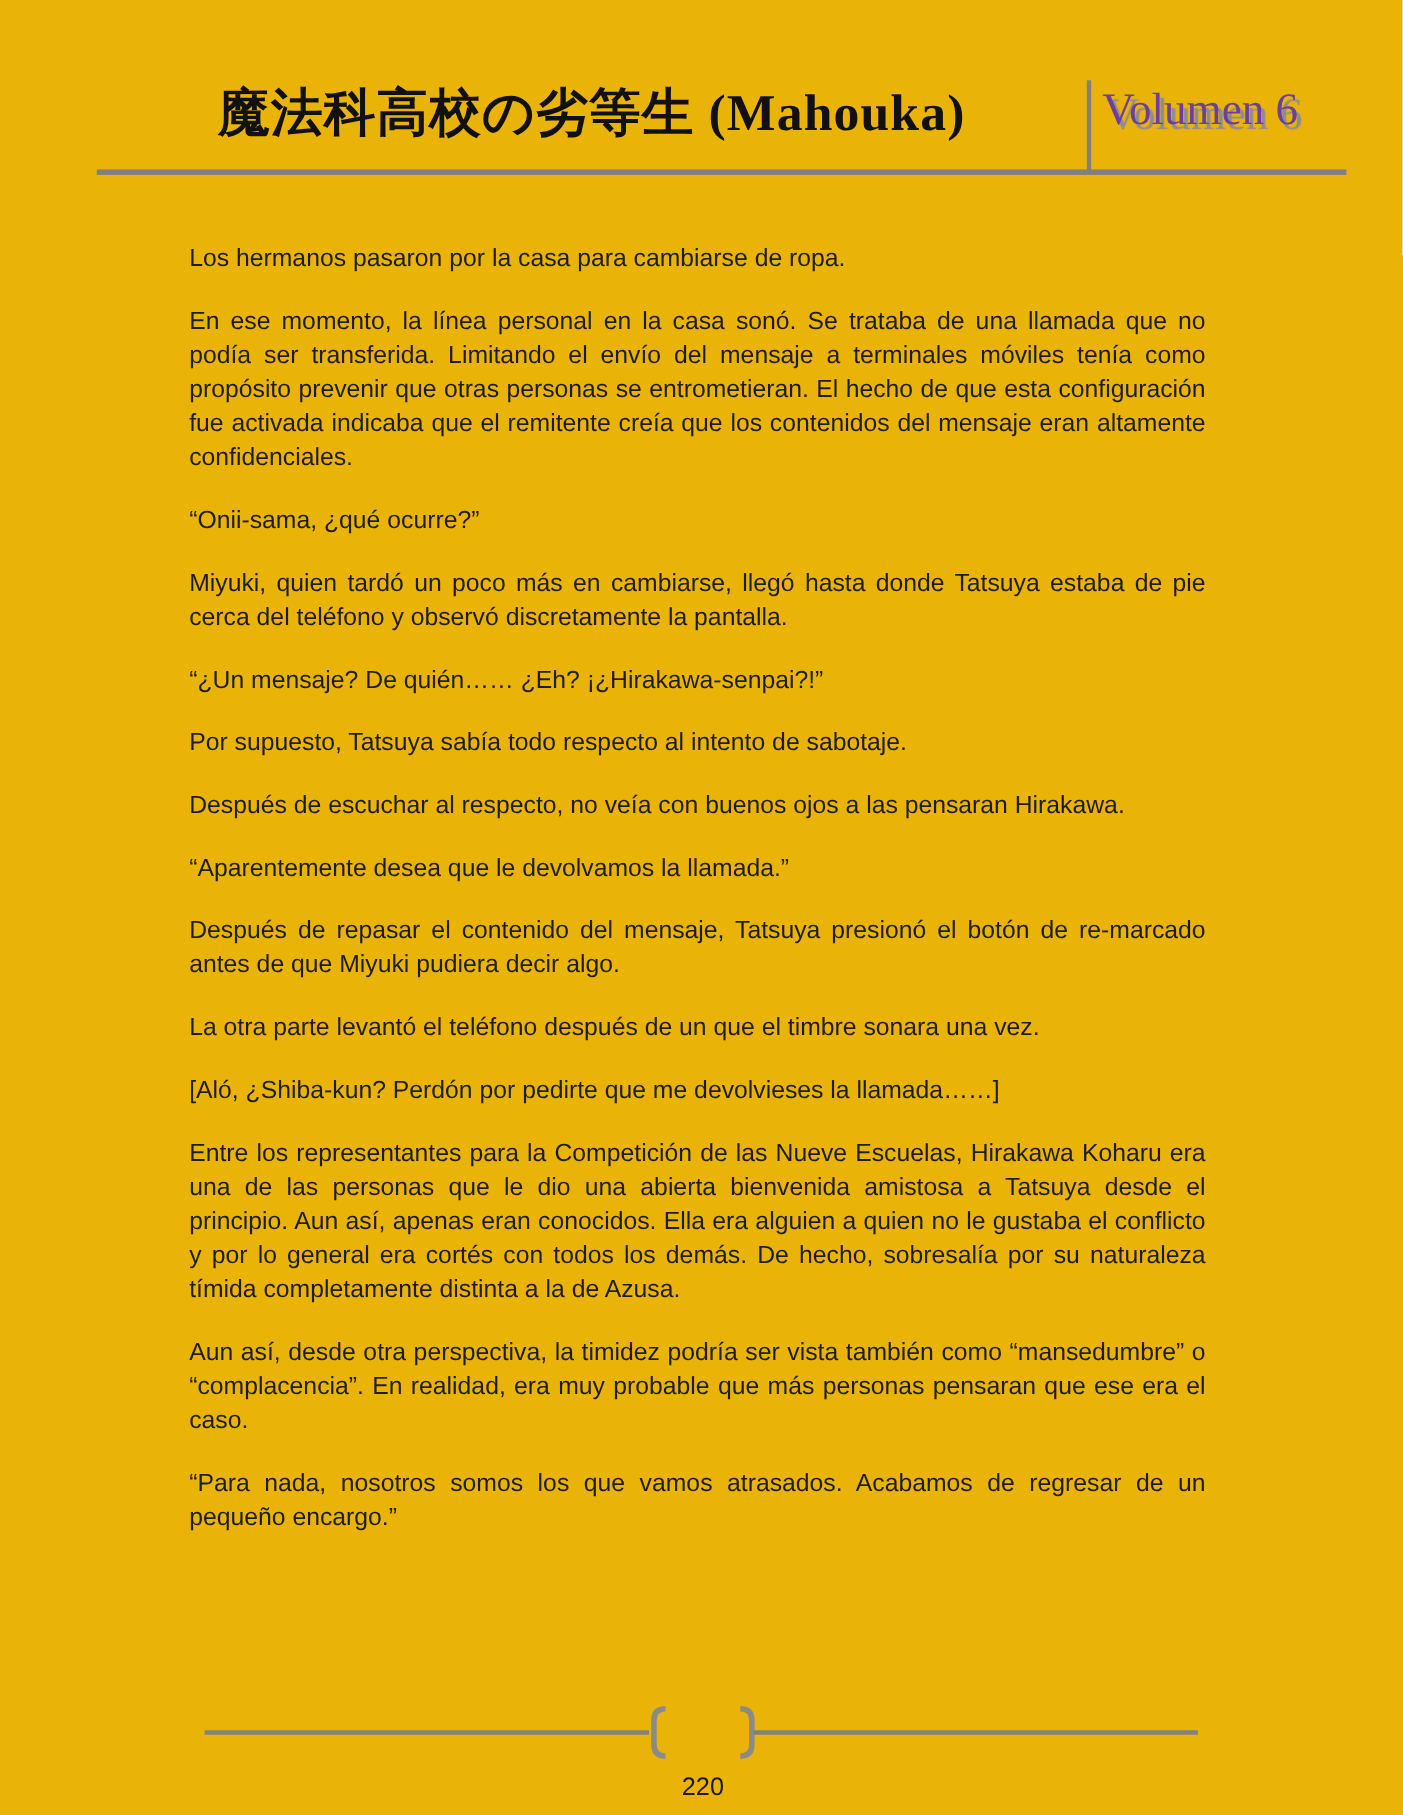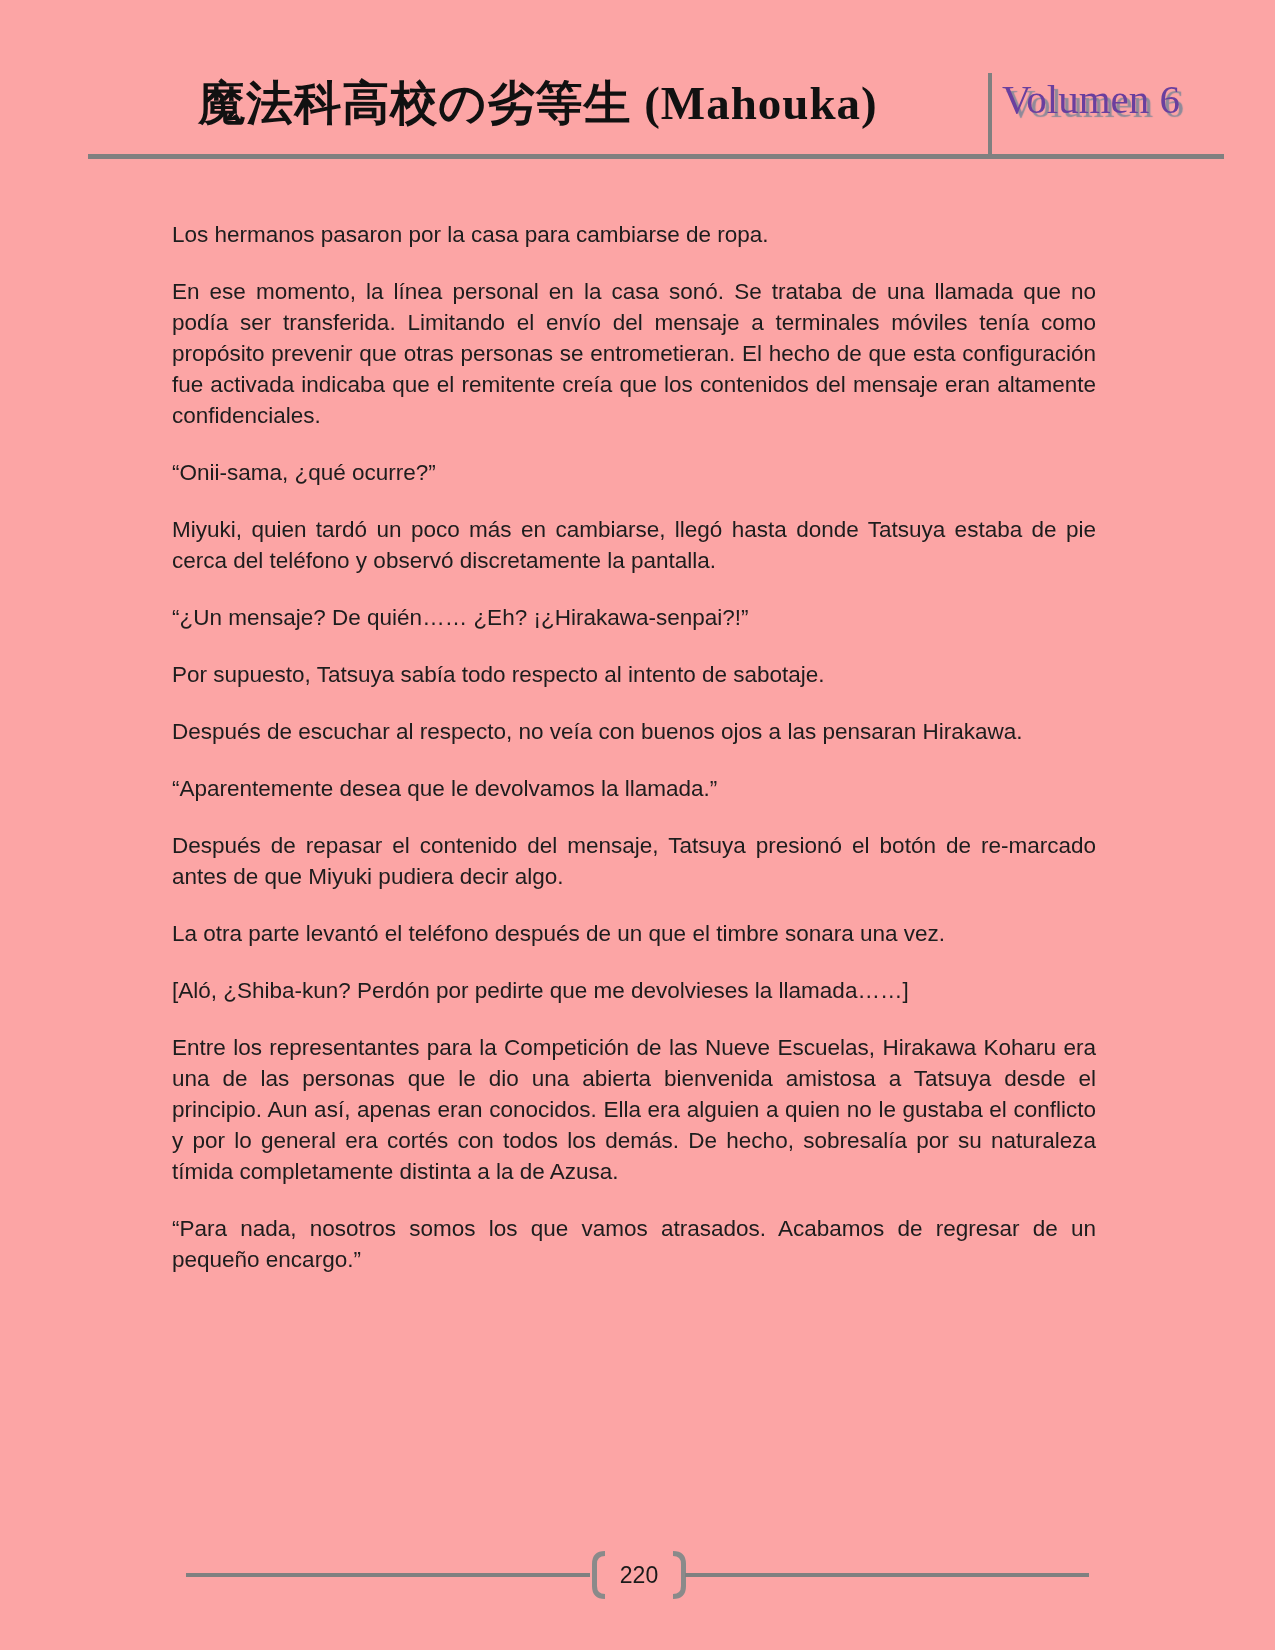--- a/index.html
+++ b/index.html
@@ -4,21 +4,21 @@
 <style>
   html, body {
     margin: 0;
     padding: 0;
     background: #ffffff;
   }
   .page {
     position: relative;
     width: 1275px;
     height: 1650px;
-    background: #fca5a5;
+    background: #eab308;
     overflow: hidden;
     font-family: "Liberation Sans", sans-serif;
   }
 
   
   .header-title {
     position: absolute;
     left: 88px;
     top: 72px;
     width: 900px;
@@ -91,21 +91,21 @@
     position: absolute;
     top: 1550px;
     width: 18px;
     height: 50px;
   }
   .bracket.left  { left: 590px; }
   .bracket.right { left: 670px; }
   .page-number {
     position: absolute;
     left: 608px;
-    top: 1561px;
+    top: 1610px;
     width: 62px;
     text-align: center;
     font-size: 23px;
     line-height: 28px;
     color: #1a1a1a;
   }
 </style>
 </head>
 <body>
 
@@ -124,20 +124,21 @@
       <p class="para">“Onii-sama, ¿qué ocurre?”</p>
       <p class="para">Miyuki, quien tardó un poco más en cambiarse, llegó hasta donde Tatsuya estaba de pie cerca del teléfono y observó discretamente la pantalla.</p>
       <p class="para">“¿Un mensaje? De quién…… ¿Eh? ¡¿Hirakawa-senpai?!”</p>
       <p class="para">Por supuesto, Tatsuya sabía todo respecto al intento de sabotaje.</p>
       <p class="para">Después de escuchar al respecto, no veía con buenos ojos a las pensaran Hirakawa.</p>
       <p class="para">“Aparentemente desea que le devolvamos la llamada.”</p>
       <p class="para">Después de repasar el contenido del mensaje, Tatsuya presionó el botón de re-marcado antes de que Miyuki pudiera decir algo.</p>
       <p class="para">La otra parte levantó el teléfono después de un que el timbre sonara una vez.</p>
       <p class="para">[Aló, ¿Shiba-kun? Perdón por pedirte que me devolvieses la llamada……]</p>
       <p class="para">Entre los representantes para la Competición de las Nueve Escuelas, Hirakawa Koharu era una de las personas que le dio una abierta bienvenida amistosa a Tatsuya desde el principio. Aun así, apenas eran conocidos. Ella era alguien a quien no le gustaba el conflicto y por lo general era cortés con todos los demás. De hecho, sobresalía por su naturaleza tímida completamente distinta a la de Azusa.</p>
+      <p class="para">Aun así, desde otra perspectiva, la timidez podría ser vista también como “mansedumbre” o “complacencia”. En realidad, era muy probable que más personas pensaran que ese era el caso.</p>
       <p class="para">“Para nada, nosotros somos los que vamos atrasados. Acabamos de regresar de un pequeño encargo.”</p>
     </main>
 
   <footer>
     <div class="footer-line left"></div>
     <svg class="bracket left" viewBox="0 0 18 50" xmlns="http://www.w3.org/2000/svg">
       <path d="M15,3.5 Q4.5,3.5 4.5,14 L4.5,36 Q4.5,46.5 15,46.5" fill="none" stroke="#8a8a8a" stroke-width="5" stroke-linecap="butt"></path>
     </svg>
     <div class="page-number">220</div>
     <svg class="bracket right" viewBox="0 0 18 50" xmlns="http://www.w3.org/2000/svg">

